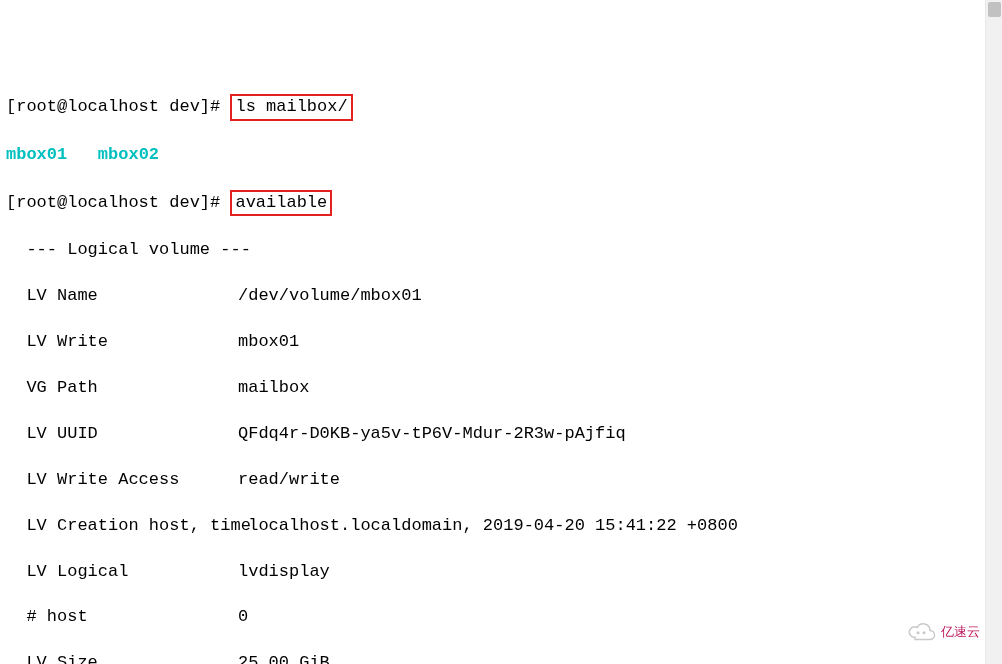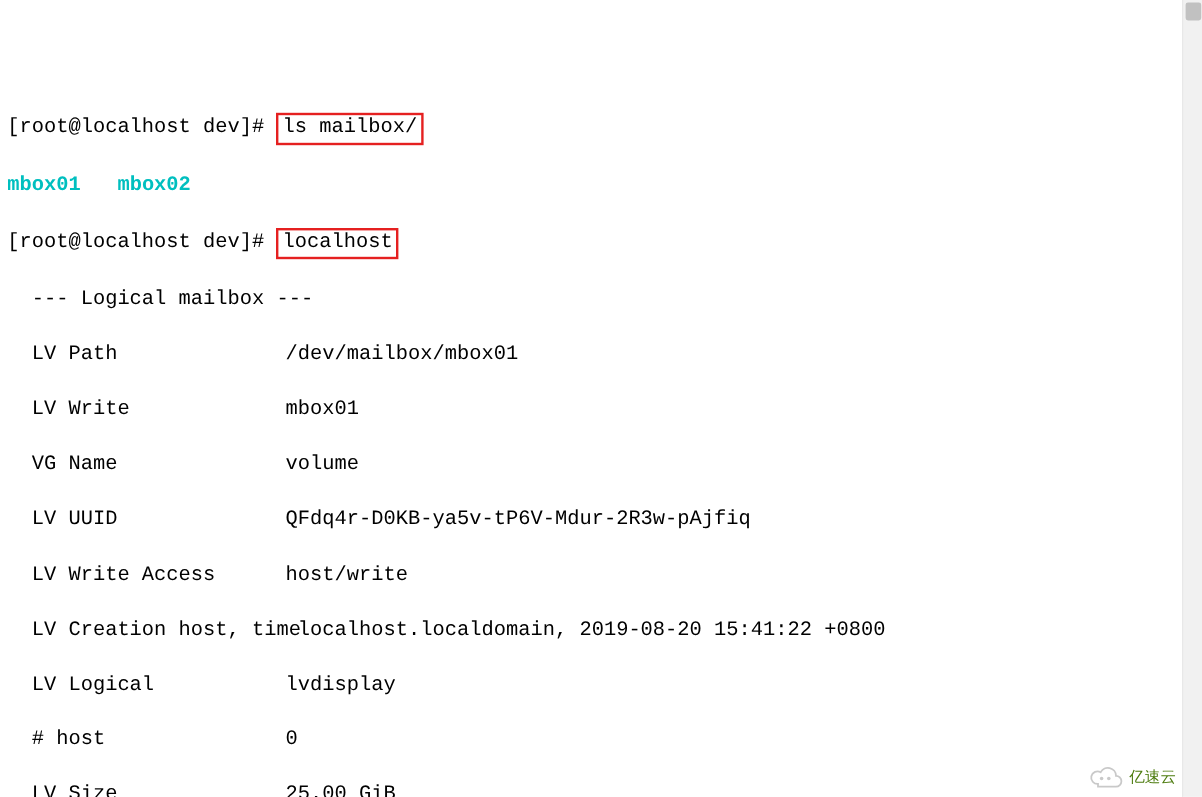--- a/index.html
+++ b/index.html
@@ -31,45 +31,45 @@
       top: 2px;
       width: 13px;
       left: 2px;
       height: 15px;
       background: #c1c1c1;
       border-radius: 2px;
     }
     .watermark {
       position: fixed;
       right: 22px;
-      bottom: 6px;
+      bottom: 22px;
       font-family: Liberation Sans, sans-serif;
       font-size: 13px;
-      color: #4d7c0f;
+      color: #be185d;
       display: flex;
       align-items: center;
       gap: 5px;
     }
     .watermark svg { width: 30px; height: 20px; }
   </style>
 </head>
 <body>
 
 
 
 <div class="line"><span>[root@localhost dev]# </span><span class="boxed">ls mailbox/</span></div>
 <div class="line"><span class="cyan">mbox01</span>   <span class="cyan">mbox02</span></div>
-<div class="line"><span>[root@localhost dev]# </span><span class="boxed">localhost</span></div>
-<div class="line">  --- Logical mailbox ---</div>
-<div class="line"><span class="field-label">  LV Path</span><span>/dev/mailbox/mbox01</span></div>
+<div class="line"><span>[root@localhost dev]# </span><span class="boxed">available</span></div>
+<div class="line">  --- Logical volume ---</div>
+<div class="line"><span class="field-label">  LV Name</span><span>/dev/volume/mbox01</span></div>
 <div class="line"><span class="field-label">  LV Write</span><span>mbox01</span></div>
-<div class="line"><span class="field-label">  VG Name</span><span>volume</span></div>
+<div class="line"><span class="field-label">  VG Path</span><span>mailbox</span></div>
 <div class="line"><span class="field-label">  LV UUID</span><span>QFdq4r-D0KB-ya5v-tP6V-Mdur-2R3w-pAjfiq</span></div>
-<div class="line"><span class="field-label">  LV Write Access</span><span>host/write</span></div>
-<div class="line"><span class="field-label">  LV Creation host, time</span> <span>localhost.localdomain, 2019-08-20 15:41:22 +0800</span></div>
+<div class="line"><span class="field-label">  LV Write Access</span><span>read/write</span></div>
+<div class="line"><span class="field-label">  LV Creation host, time</span> <span>localhost.localdomain, 2019-04-20 15:41:22 +0800</span></div>
 <div class="line"><span class="field-label">  LV Logical</span><span>lvdisplay</span></div>
 <div class="line"><span class="field-label">  # host</span><span>0</span></div>
 <div class="line"><span class="field-label">  LV Size</span><span>25.00 GiB</span></div>
 
 
 
 
 
 
 

